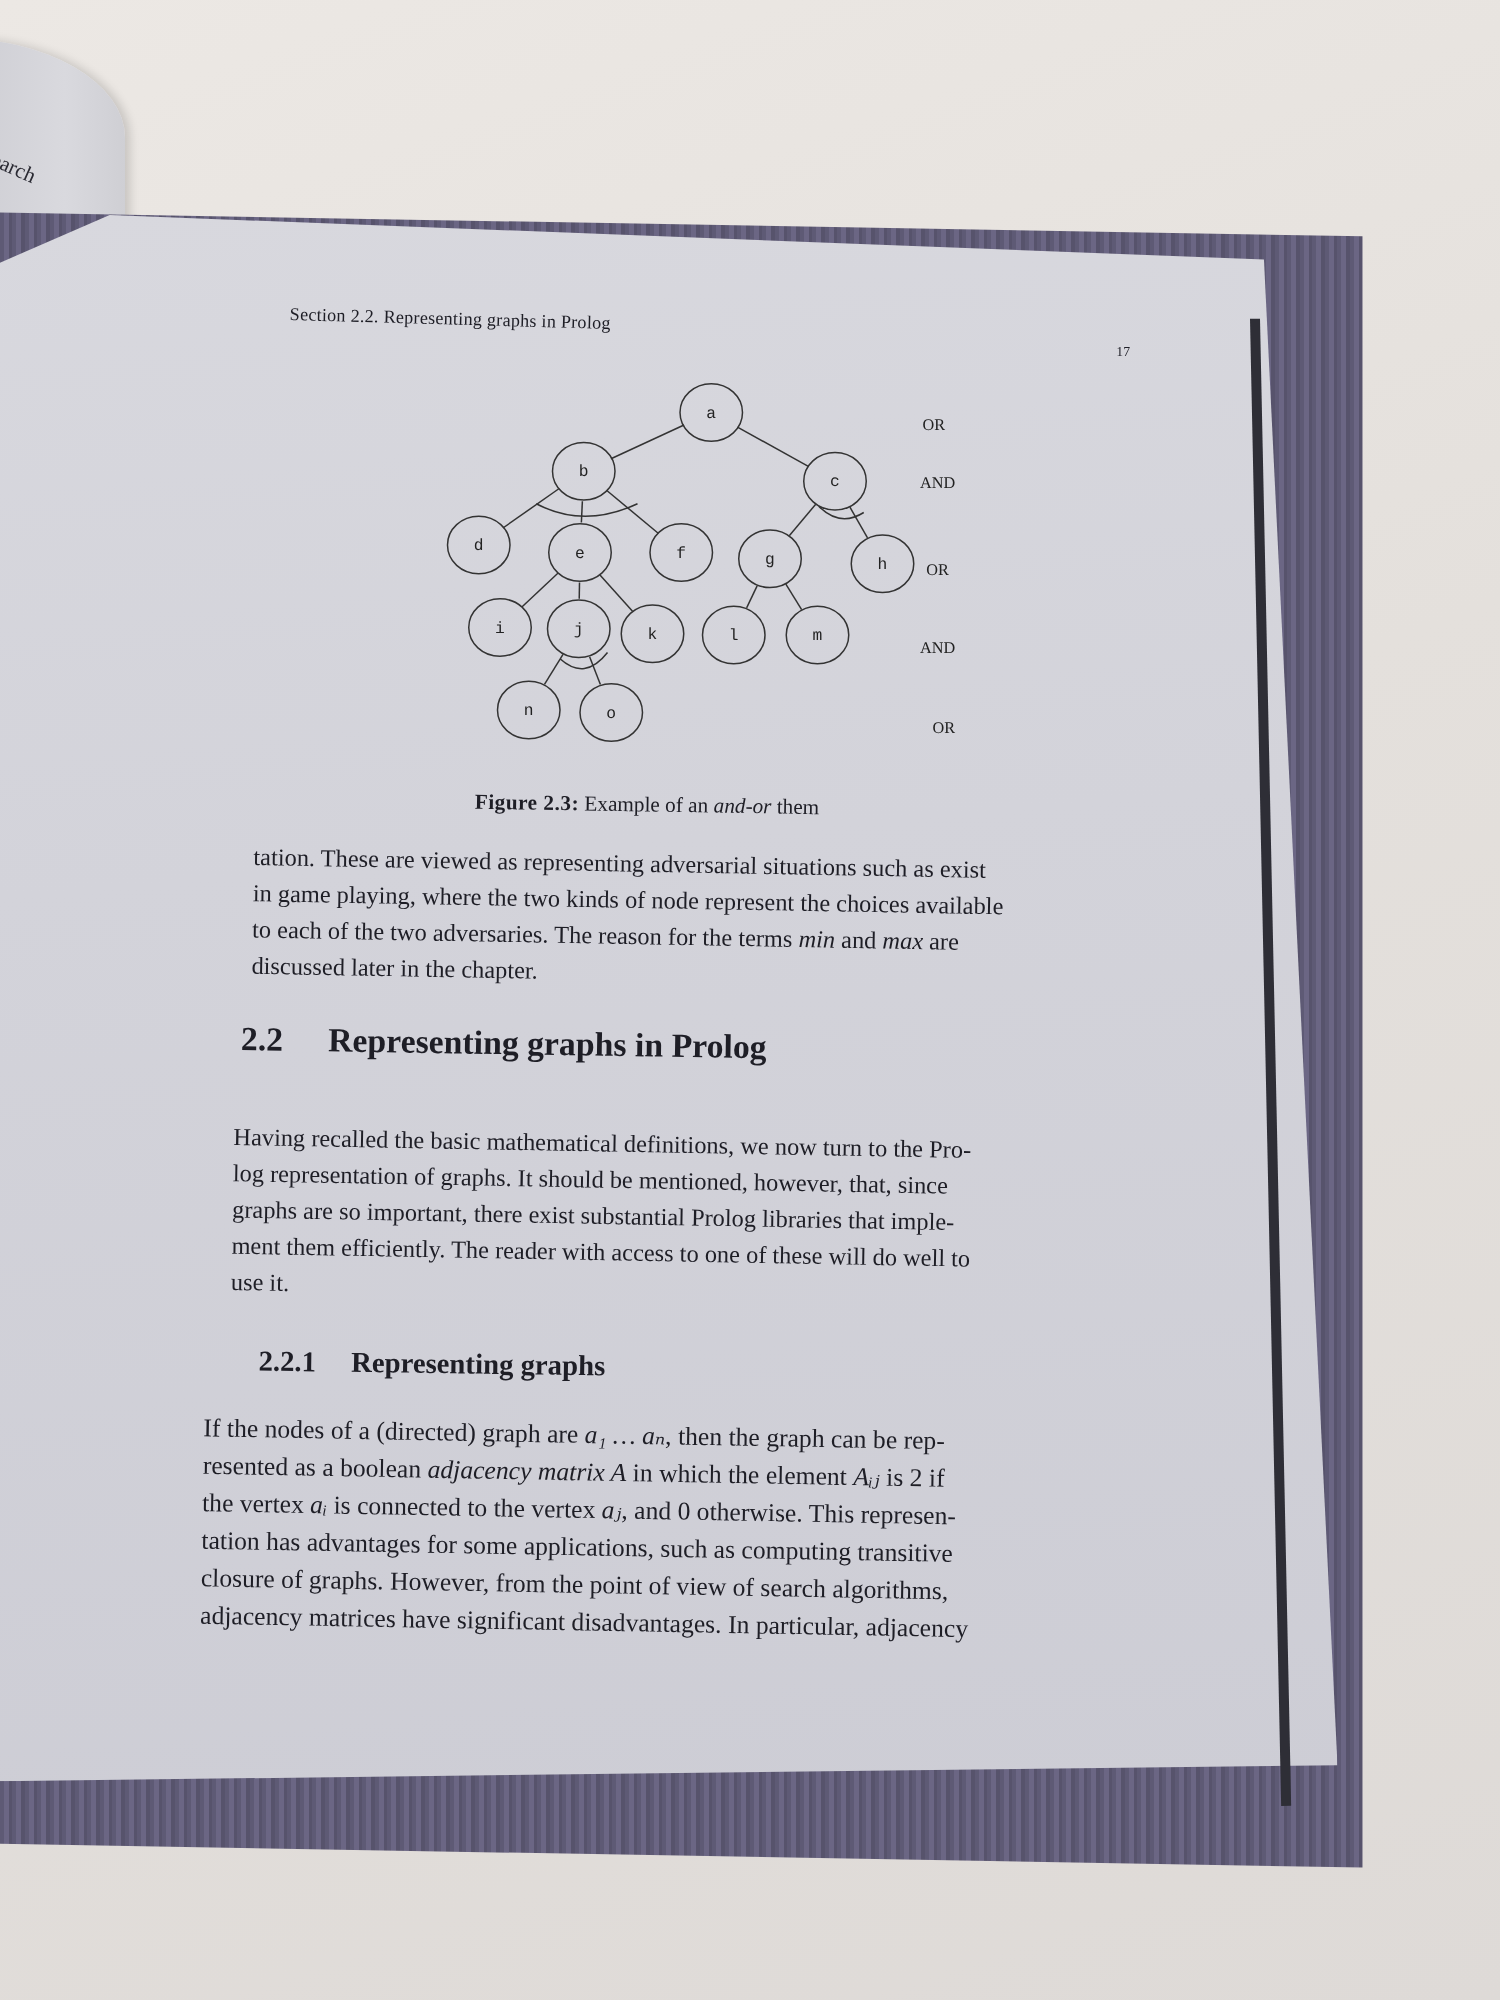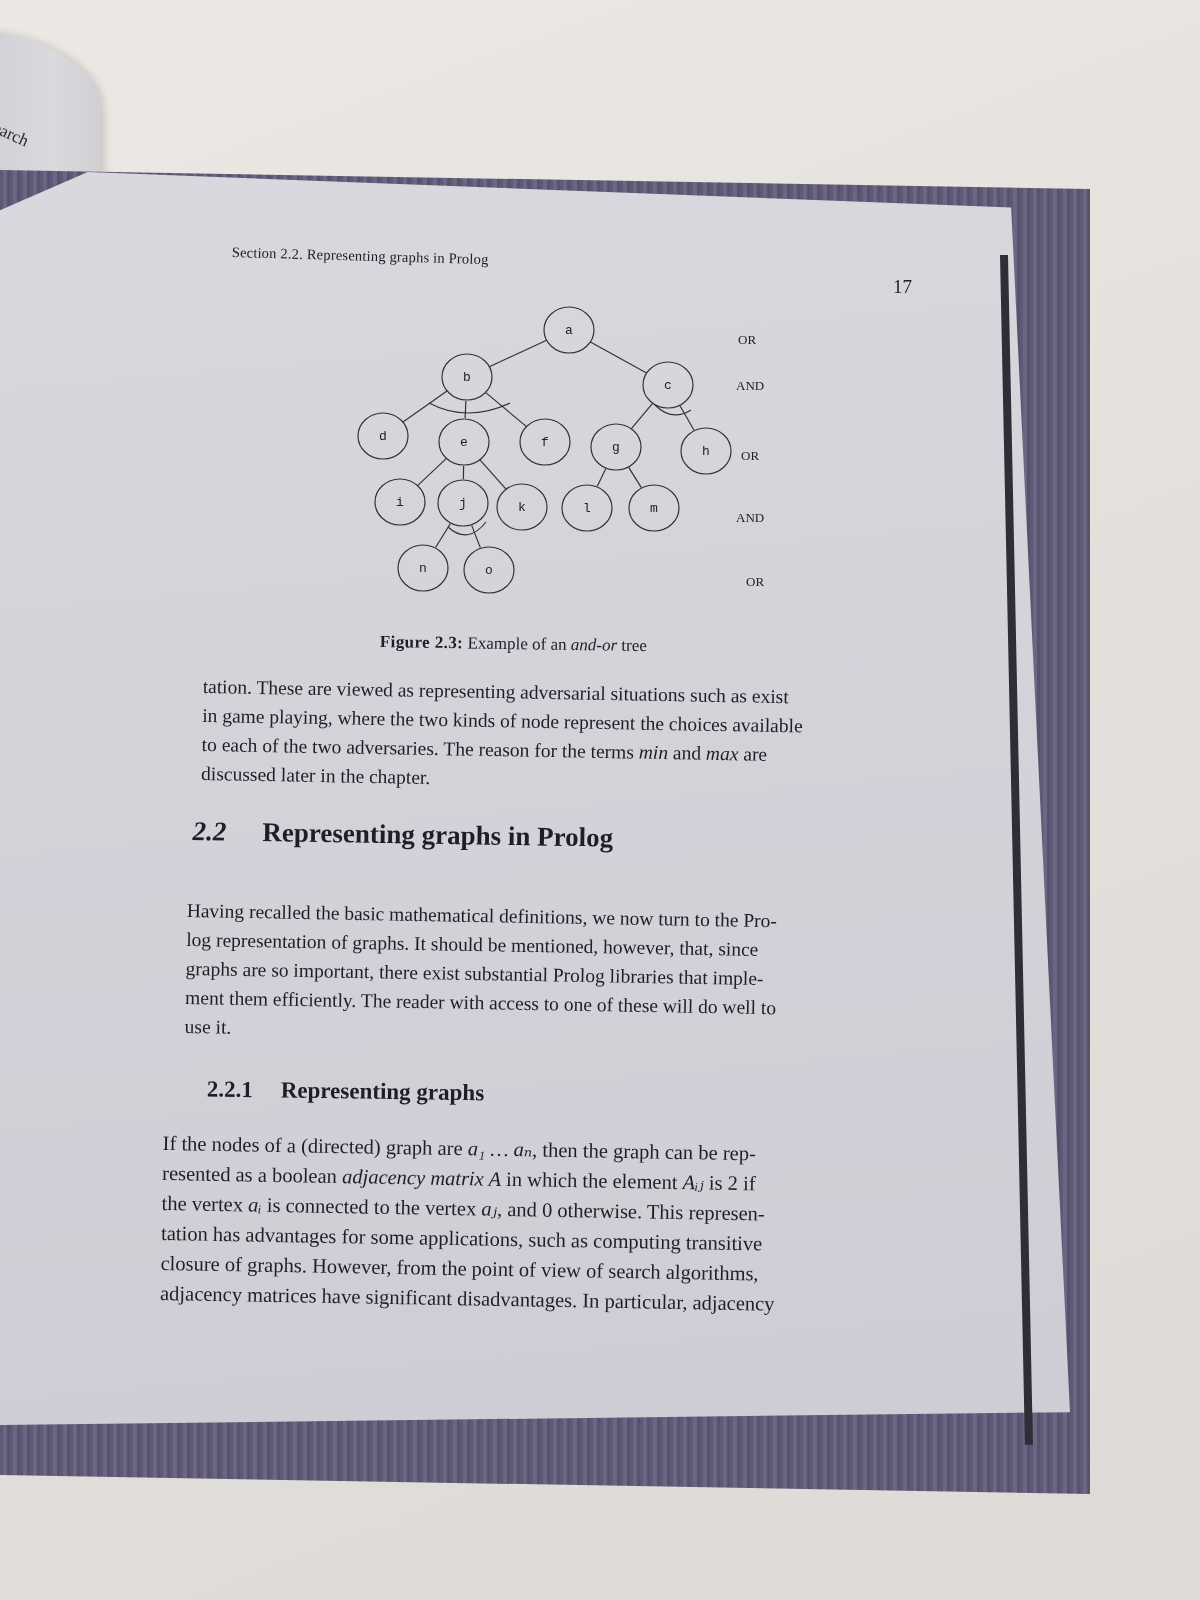--- a/index.html
+++ b/index.html
@@ -37,40 +37,40 @@
   }
   .content {
     position: absolute; left: 0; top: 0; width: 1200px; height: 1600px;
     color: #1e1e26;
   }
   .running-head {
     position: absolute; left: 232px; top: 244px; font-size: 14.5px;
     transform: rotate(1.6deg); transform-origin: left top; letter-spacing: 0.2px;
   }
   .page-number {
-    position: absolute; left: 893px; top: 276px; font-size: 19px;
+    position: absolute; left: 893px; top: 276px; font-size: 11px;
   }
   svg.tree { position: absolute; left: 350px; top: 300px; }
   .tree text.node { font-family: "Liberation Mono", "DejaVu Sans Mono", monospace; font-size: 13px; fill: #222; }
   .tree text.level { font-family: "Liberation Serif", serif; font-size: 13px; fill: #222; }
   .caption {
     position: absolute; left: 380px; top: 632px; font-size: 17px;
     transform: rotate(0.9deg); transform-origin: left top;
   }
   .caption b { font-weight: bold; letter-spacing: 0.4px; }
   .para {
     position: absolute; font-size: 19.5px; line-height: 29px; text-align: justify;
     transform-origin: left top;
   }
   .para span.line { display: block; white-space: nowrap; }
   .h2 {
     position: absolute; left: 193px; top: 816px; font-size: 27px; font-weight: bold;
     transform: rotate(0.9deg); transform-origin: left top; white-space: nowrap;
   }
-  .h2 .num { margin-right: 36px; font-style: italic; }
+  .h2 .num { margin-right: 36px; }
   .h3 {
     position: absolute; left: 175px; top: 1076px; font-size: 23px; font-weight: bold;
     transform: rotate(0.8deg); transform-origin: left top; white-space: nowrap;
   }
   .h3 .num { margin-right: 28px; margin-left: 32px; }
   i { font-style: italic; }
 </style>
 </head>
 <body>
 
@@ -164,21 +164,21 @@
         <text x="139" y="274" text-anchor="middle" class="node">o</text>
       </g>
       <text x="388" y="44" class="level">OR</text>
       <text x="386" y="90" class="level">AND</text>
       <text x="391" y="160" class="level">OR</text>
       <text x="386" y="222" class="level">AND</text>
       <text x="396" y="286" class="level">OR</text>
     </svg>
 
   <div class="caption">
-    <b>Figure 2.3:</b><span> Example of an </span><i>and-or</i><span> tree</span>
+    <b>Figure 2.3:</b><span> Example of an </span><i>and-or</i><span> them</span>
   </div>
 
   <div class="para" style="left:203px; top:672px; width:710px; transform: rotate(1.0deg);">
     <span class="line">tation. These are viewed as representing adversarial situations such as exist</span>
     <span class="line">in game playing, where the two kinds of node represent the choices available</span>
     <span class="line"><span>to each of the two adversaries. The reason for the terms </span><i>min</i><span> and </span><i>max</i><span> are</span></span>
     <span class="line">discussed later in the chapter.</span>
   </div>
 
   <div class="h2">

